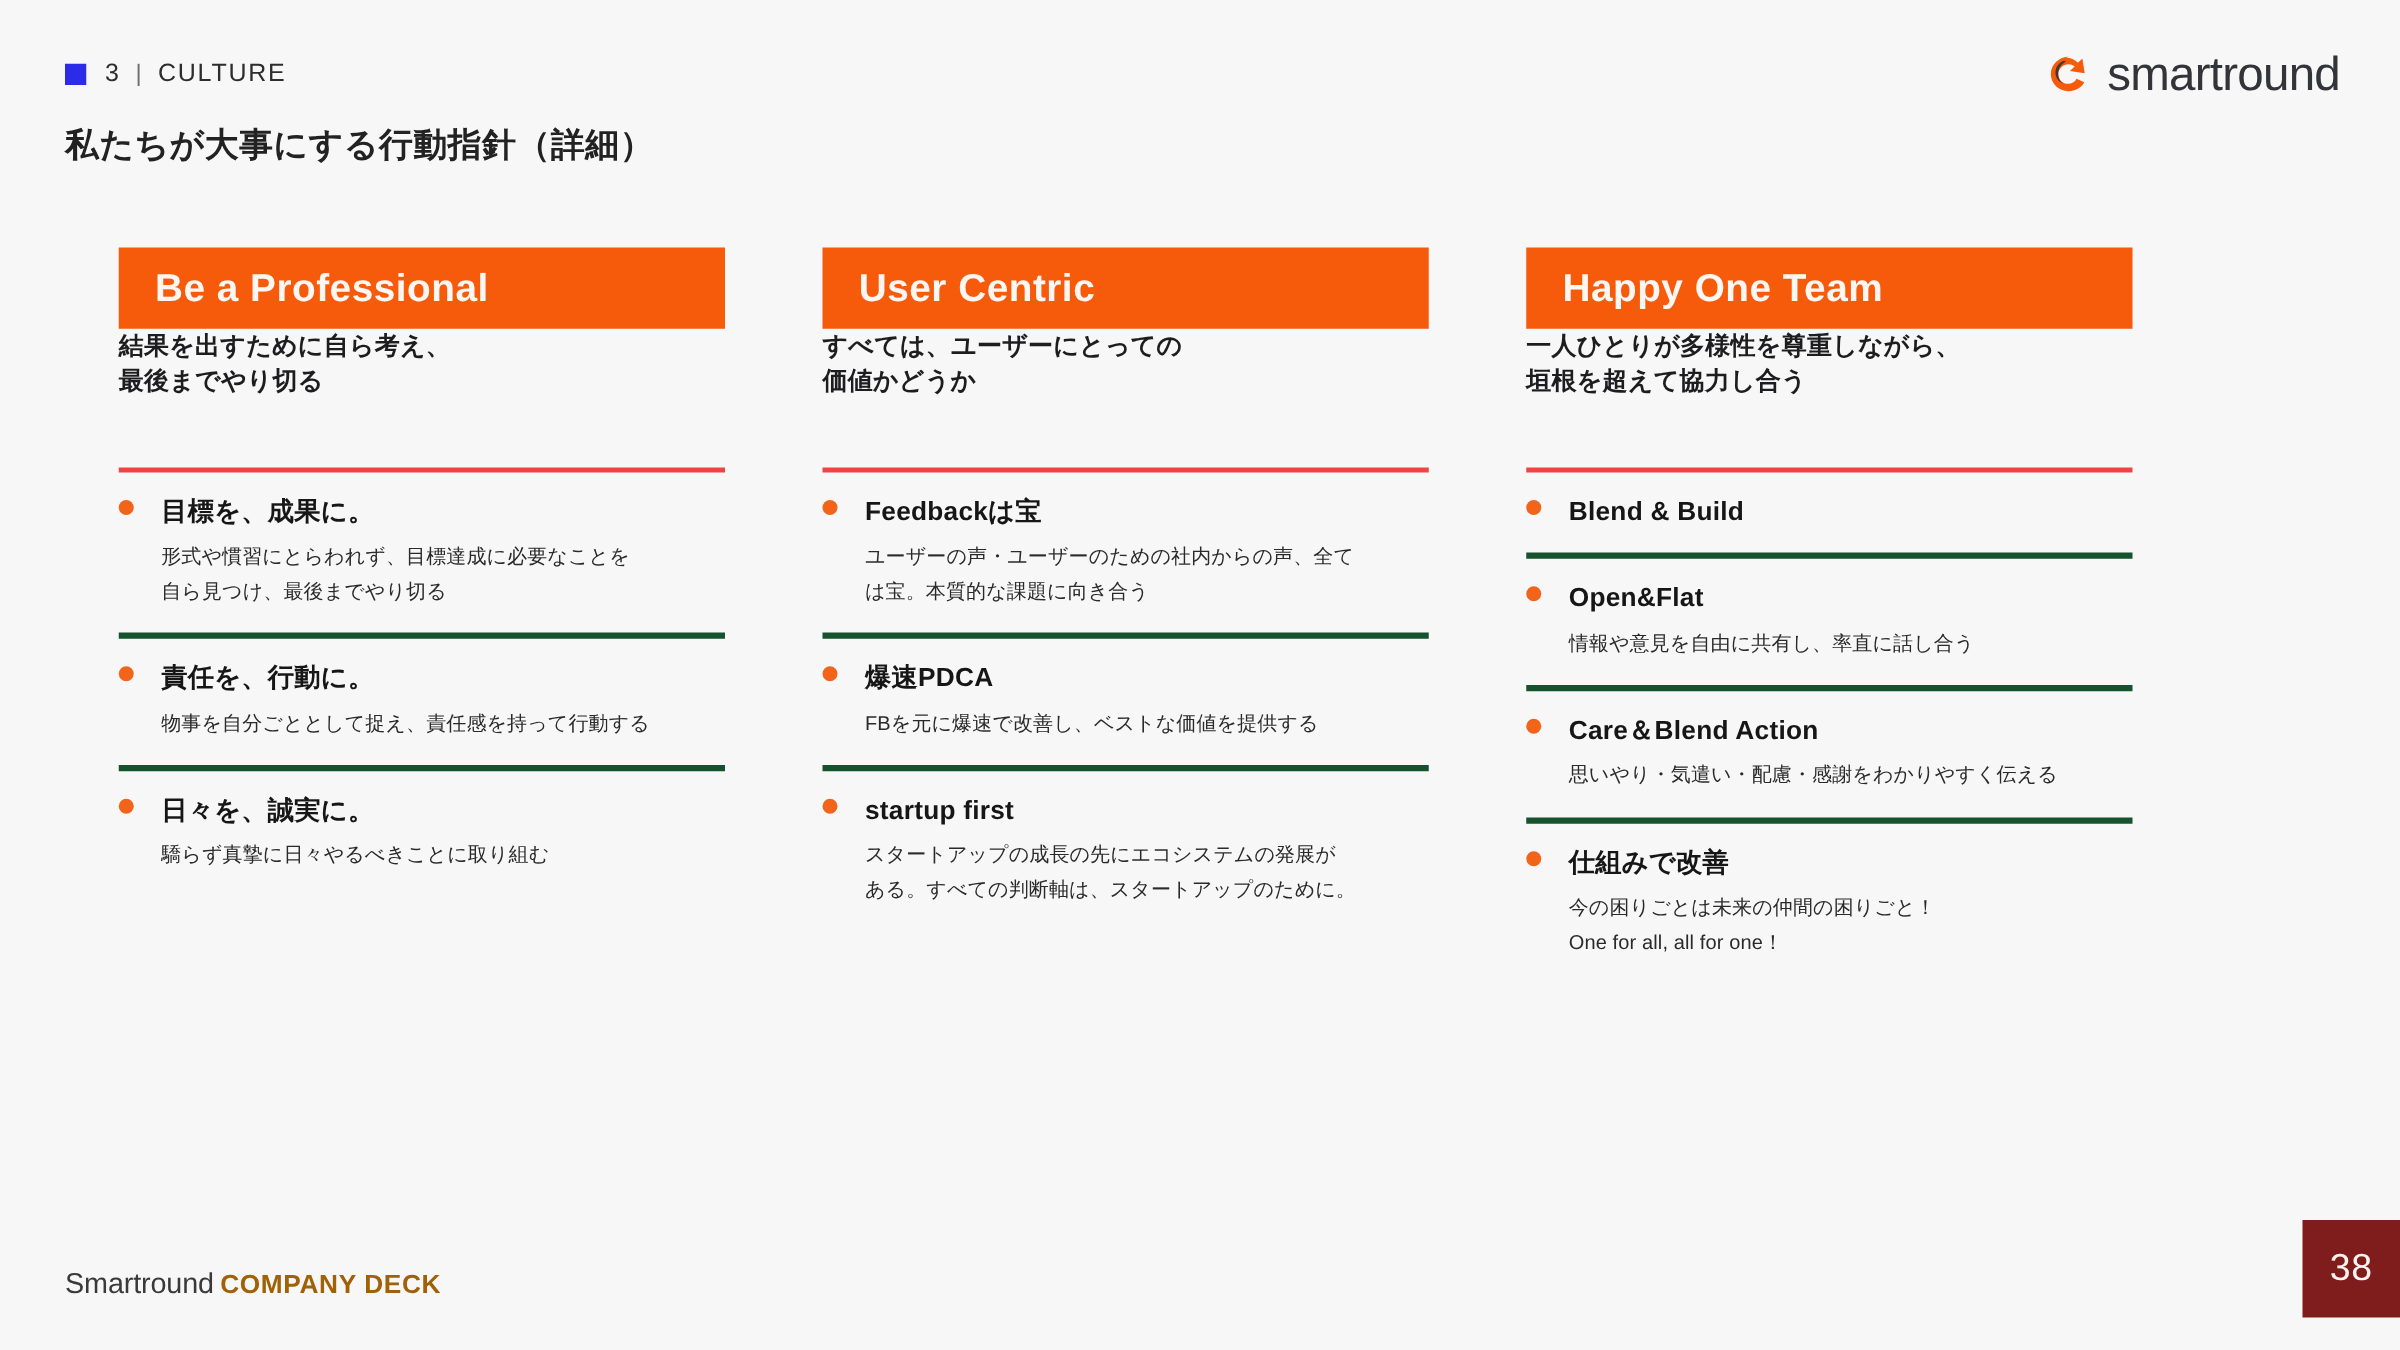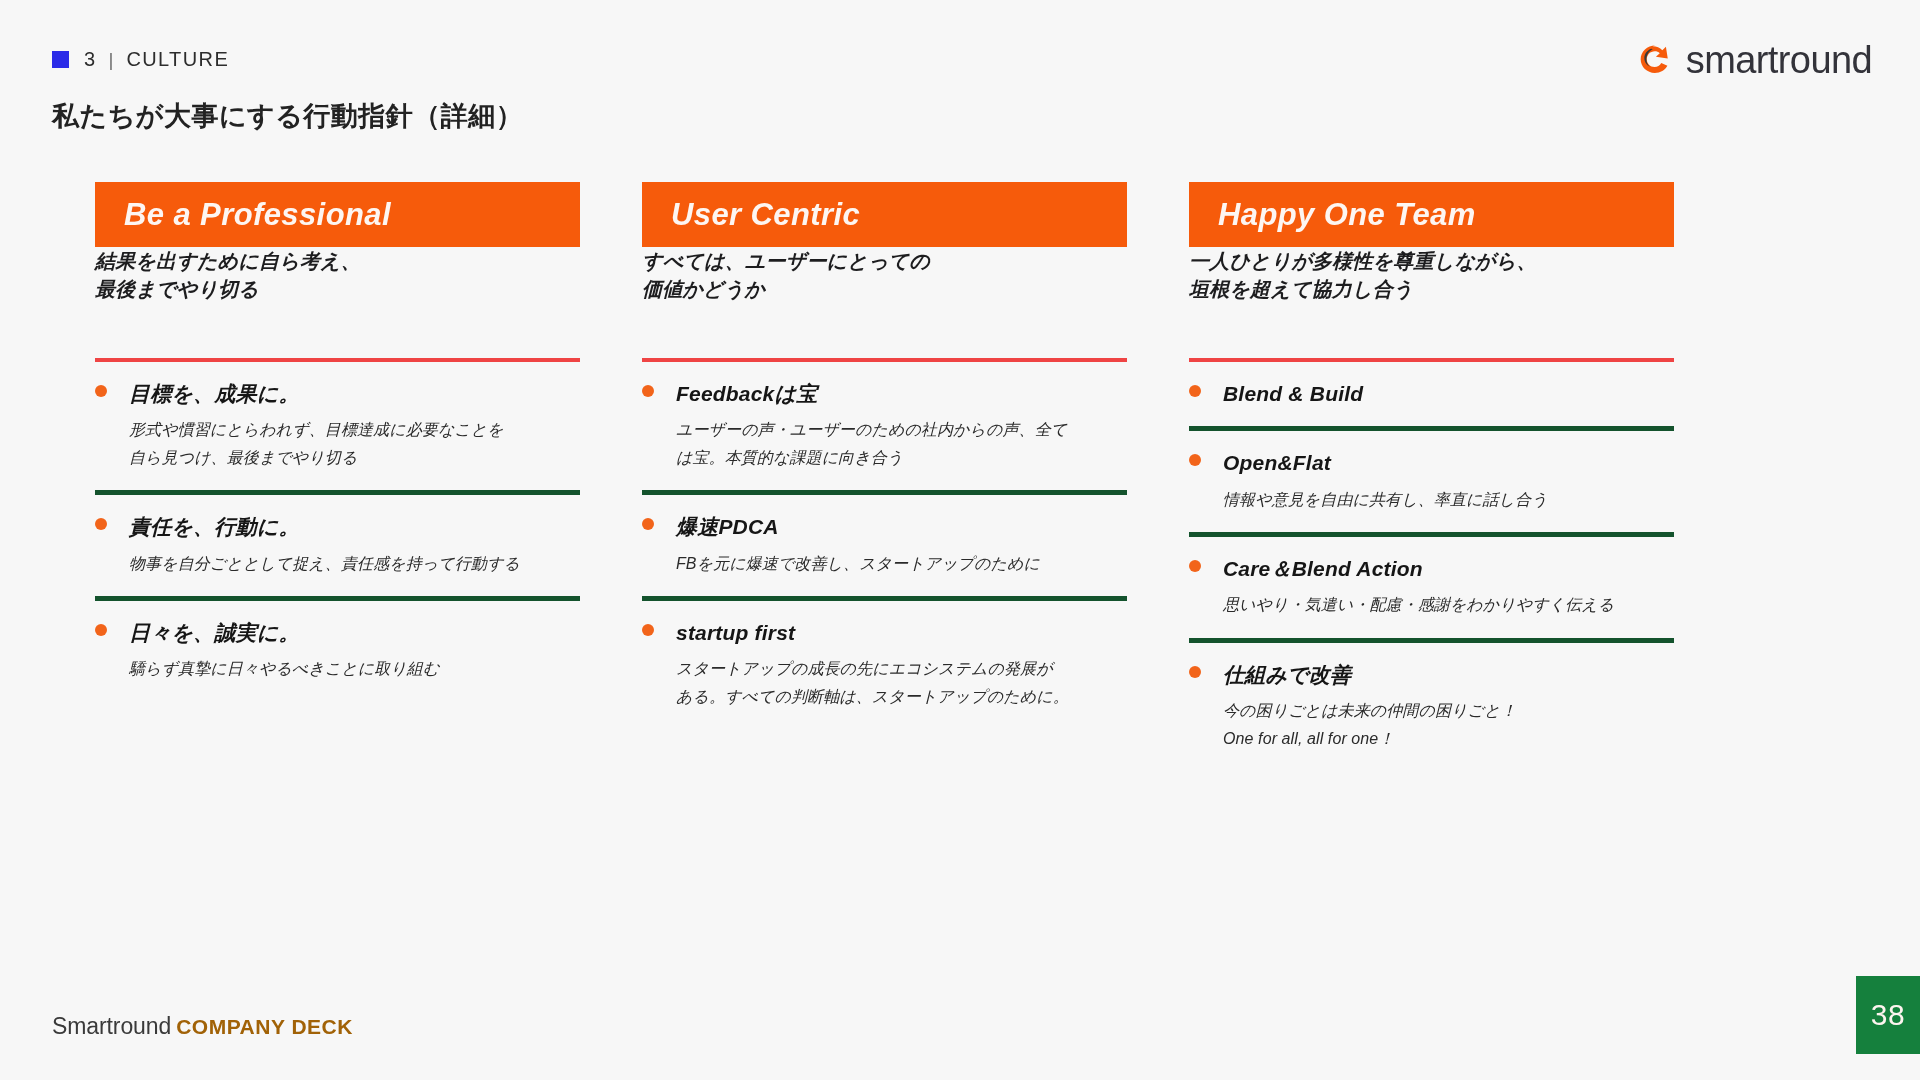--- a/index.html
+++ b/index.html
@@ -87,25 +87,24 @@
     font-weight: 400;
     color: #33333a;
     letter-spacing: -0.6px;
     line-height: 1;
   }
 
   
   .columns {
     position: absolute;
     left: 95px;
-    top: 182px;
+    top: 198px;
     width: 1740px;
     display: flex;
-    gap: 62px;
-    font-style: italic;
+    gap: 78px;
   }
   .column {
     width: 485px;
     flex: none;
   }
   .col-banner {
     background: #f65b0b;
     height: 65px;
     display: flex;
     align-items: center;
@@ -187,23 +186,23 @@
     font-size: 21px;
     font-weight: 600;
     color: #a16207;
     letter-spacing: 0.5px;
     margin-left: 5px;
   }
   .page-badge {
     position: absolute;
     right: 0px;
     bottom: 26px;
-    width: 64px;
+    width: 78px;
     height: 78px;
-    background: #15803d;
+    background: #7f1d1d;
     display: flex;
     align-items: center;
     justify-content: center;
   }
   .page-badge-num {
     color: #fdf4ef;
     font-size: 30px;
     font-weight: 400;
     letter-spacing: 0.5px;
   }
@@ -275,21 +274,21 @@
             <span class="bullet"></span>
             <span class="item-title">Feedbackは宝</span>
           </div>
           <div class="item-desc">ユーザーの声・ユーザーのための社内からの声、全て<br>は宝。本質的な課題に向き合う</div>
         </div>
         <div class="item">
           <div class="item-head">
             <span class="bullet"></span>
             <span class="item-title">爆速PDCA</span>
           </div>
-          <div class="item-desc">FBを元に爆速で改善し、スタートアップのために</div>
+          <div class="item-desc">FBを元に爆速で改善し、ベストな価値を提供する</div>
         </div>
         <div class="item">
           <div class="item-head">
             <span class="bullet"></span>
             <span class="item-title">startup first</span>
           </div>
           <div class="item-desc">スタートアップの成長の先にエコシステムの発展が<br>ある。すべての判断軸は、スタートアップのために。</div>
         </div>
       </div>
     </div>

